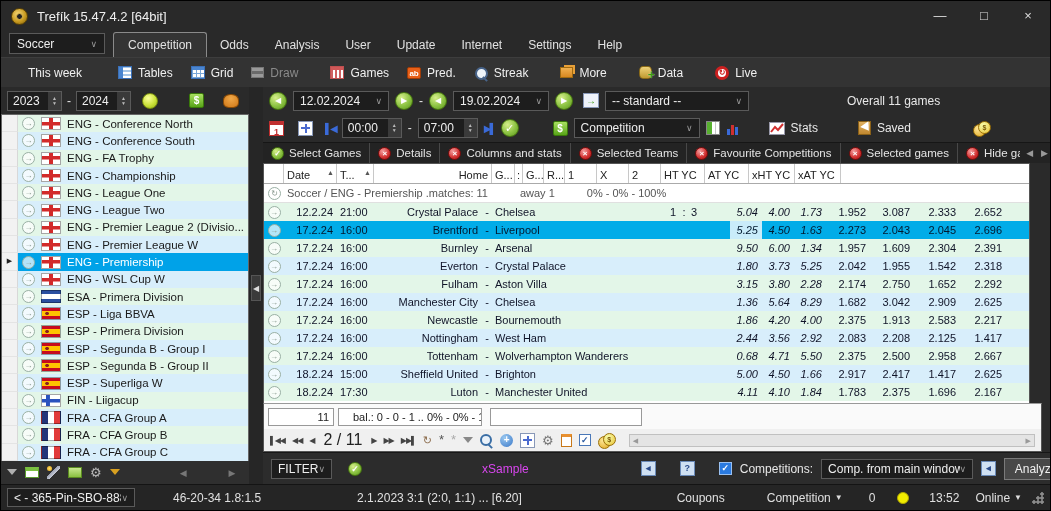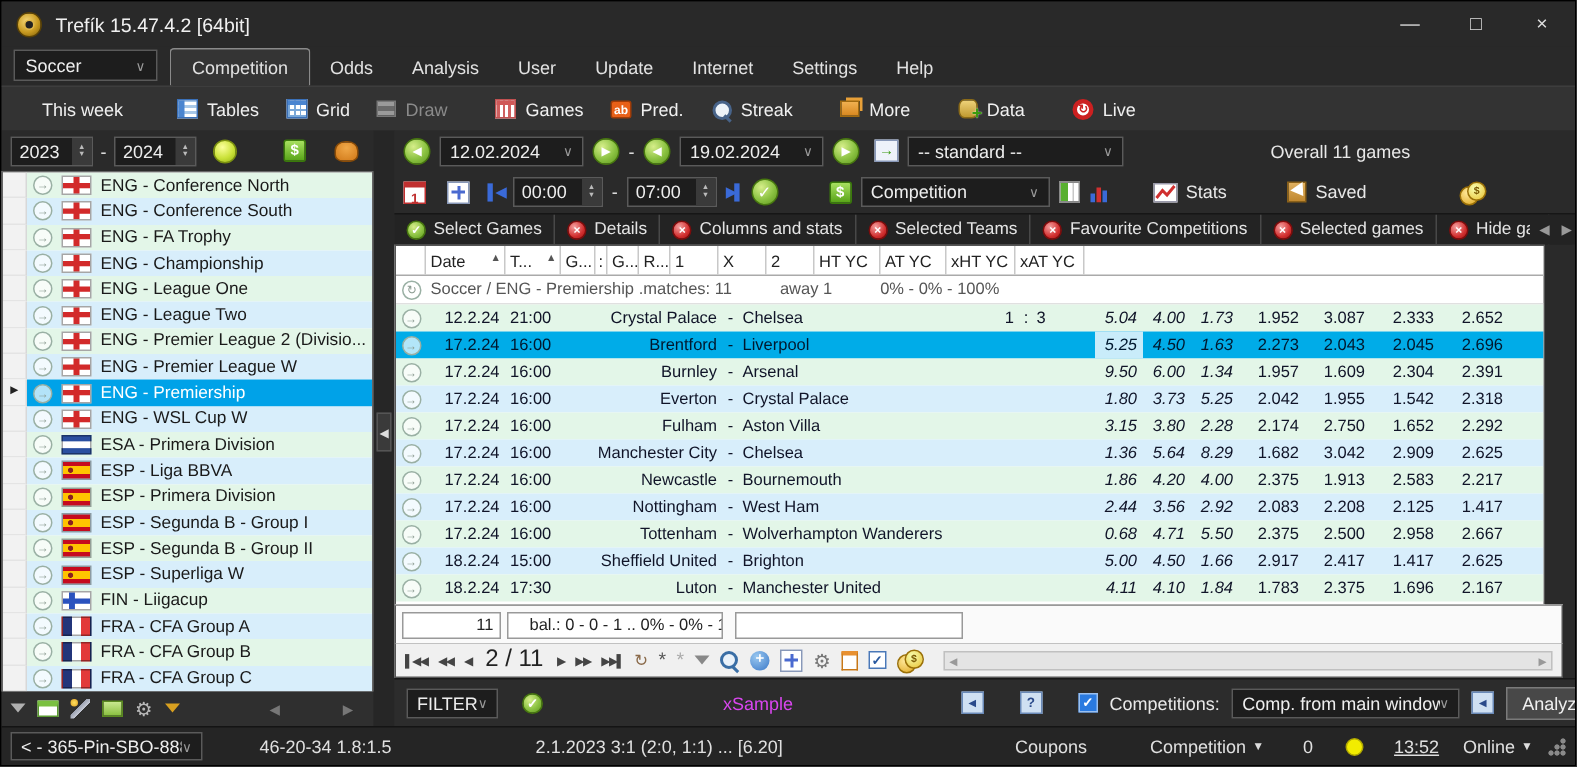--- a/index.html
+++ b/index.html
@@ -163,21 +163,21 @@
   
   .statusbar{position:absolute;left:0;bottom:0;width:100%;height:26px;background:#252525;border-top:1px solid #141414;display:flex;align-items:center;padding:0 6px;color:#e0e0e0;}
   .statusbar .dd.bm{width:128px;height:19px;}
   .st-rec{margin-left:38px;}
   .st-center{margin-left:96px;}
   .st-coupons{margin-left:auto;}
   .st-comp{margin-left:42px;display:flex;align-items:center;gap:4px;}
   .tri{font-size:8px;color:#ddd;}
   .st-zero{margin-left:26px;}
   .ydot{width:12px;height:12px;border-radius:50%;background:#f2ec00;border:1px solid #b0a800;margin-left:22px;flex:none;}
-  .st-time{margin-left:20px;text-decoration:underline;}
+  .st-time{margin-left:20px;}
   .st-online{margin-left:16px;display:flex;align-items:center;gap:4px;}
   .grip{width:12px;height:12px;margin-left:10px;background:
     radial-gradient(circle at 10px 10px,#8a8a8a 0 1.5px,transparent 2px),
     radial-gradient(circle at 6px 10px,#8a8a8a 0 1.5px,transparent 2px),
     radial-gradient(circle at 10px 6px,#8a8a8a 0 1.5px,transparent 2px),
     radial-gradient(circle at 2px 10px,#8a8a8a 0 1.5px,transparent 2px),
     radial-gradient(circle at 10px 2px,#8a8a8a 0 1.5px,transparent 2px),
     radial-gradient(circle at 6px 6px,#8a8a8a 0 1.5px,transparent 2px);flex:none;}
 </style>
 </head>
@@ -563,20 +563,23 @@
     <div class="m-grid">
       <div class="g-header" id="grid-header">
           <div class="hc cell gut a-c"></div>
           <div class="hc cell w-date a-l">
             <span>Date</span>
             <span class="sort">▲</span>
           </div>
           <div class="hc cell w-time a-l">
             <span>T...</span>
             <span class="sort">▲</span>
+          </div>
+          <div class="hc cell w-homeh a-r">
+            <span>Home</span>
           </div>
           <div class="hc cell w-g a-l">
             <span>G...</span>
           </div>
           <div class="hc cell w-col a-c">
             <span>:</span>
           </div>
           <div class="hc cell w-g2 a-l">
             <span>G...</span>
           </div>

